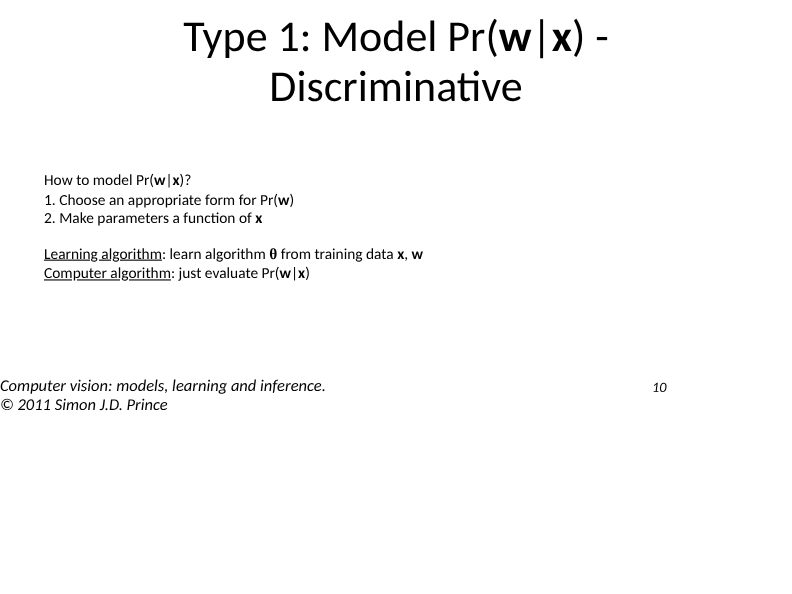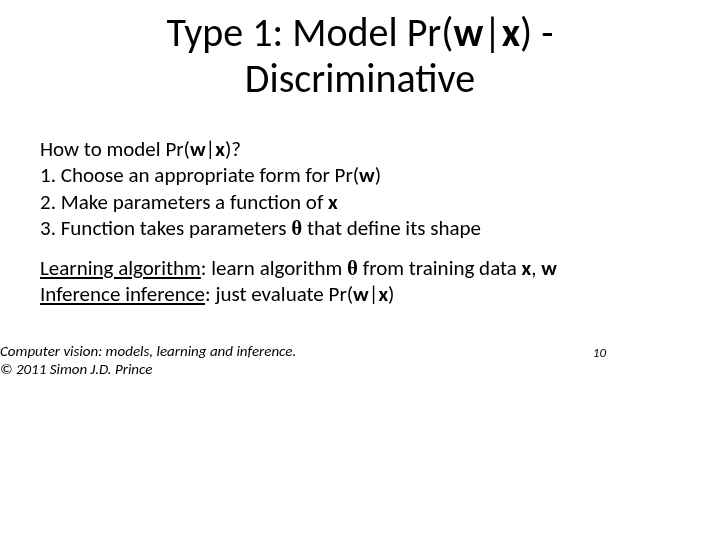--- a/index.html
+++ b/index.html
@@ -24,24 +24,24 @@
     left: 0;
     width: 720px;
     text-align: center;
     font-size: 40px;
     line-height: 1.15;
     font-weight: 400;
   }
   .title .bold { font-weight: 700; }
   .body {
     position: absolute;
-    top: 136px;
+    top: 155px;
     left: 40px;
     width: 640px;
-    font-size: 21px;
+    font-size: 14px;
     line-height: 1.25;
     font-weight: 400;
   }
   .body .bold { font-weight: 700; }
   .body .p { margin: 0; }
   .body .gap { height: 14px; }
   .body .u { text-decoration: underline; text-align: center; }
   .theta {
     font-family: "Times New Roman", serif;
   }
@@ -77,31 +77,28 @@
   <div class="body">
     <div class="p">
       <span>How to model Pr(</span><span class="bold">w</span><span>|</span><span class="bold">x</span><span>)?</span>
     </div>
     <div class="p">
       <span>1. Choose an appropriate form for Pr(</span><span class="bold">w</span><span>)</span>
     </div>
     <div class="p">
       <span>2. Make parameters a function of </span><span class="bold">x</span>
     </div>
-    <div class="p">
-      <span>3. Function takes parameters </span><span class="bold theta">θ</span><span> that define its shape</span>
-    </div>
 
     <div class="gap"></div>
 
     <div class="p">
       <span class="u">Learning algorithm</span><span>:  learn algorithm </span><span class="bold theta">θ</span><span> from training data </span><span class="bold">x</span><span>, </span><span class="bold">w</span>
     </div>
     <div class="p">
-      <span class="u">Inference inference</span><span>:  just evaluate Pr(</span><span class="bold">w</span><span>|</span><span class="bold">x</span><span>)</span>
+      <span class="u">Computer algorithm</span><span>:  just evaluate Pr(</span><span class="bold">w</span><span>|</span><span class="bold">x</span><span>)</span>
     </div>
   </div>
 
   <div class="pagenum">10</div>
 
   <div class="footer">
     <span>Computer vision: models, learning and inference.</span>
     <span class="line2">© 2011 Simon J.D. Prince</span>
   </div>
 

